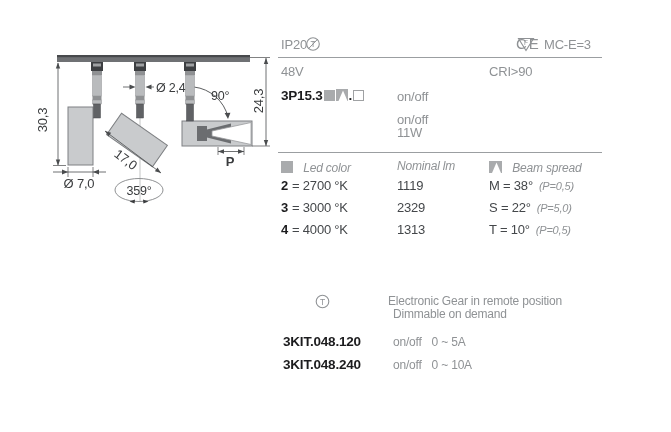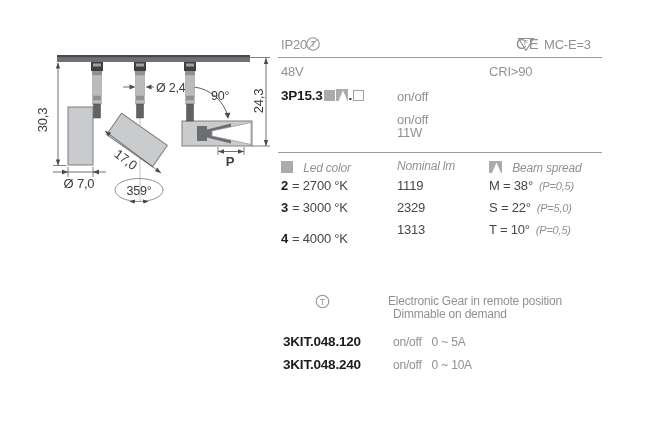--- a/index.html
+++ b/index.html
@@ -196,21 +196,21 @@
   </div>
 
   <div class="r fs13" style="left:281px;top:200px;">
     <span class="blk">3</span><span class="dark ml4">= 3000 °K</span>
   </div>
   <div class="r dark fs13" style="left:397px;top:200px;">2329</div>
   <div class="r fs13" style="left:489px;top:200px;">
     <span class="dark">S = 22°</span><span class="pnote">(P=5,0)</span>
   </div>
 
-  <div class="r fs13" style="left:281px;top:222px;margin-top:9px;">
+  <div class="r fs13" style="left:281px;top:222px;">
     <span class="blk">4</span><span class="dark ml4">= 4000 °K</span>
   </div>
   <div class="r dark fs13" style="left:397px;top:222px;">1313</div>
   <div class="r fs13" style="left:489px;top:222px;">
     <span class="dark">T = 10°</span><span class="pnote">(P=0,5)</span>
   </div>
 
   <svg class="r" style="left:315px;top:294px;" width="15" height="15">
     <circle cx="7.5" cy="7.5" r="6.3" fill="none" stroke="#8f9295" stroke-width="1.1"></circle>
     <text x="7.5" y="10.5" text-anchor="middle" font-size="8.5" fill="#8f9295">T</text>

